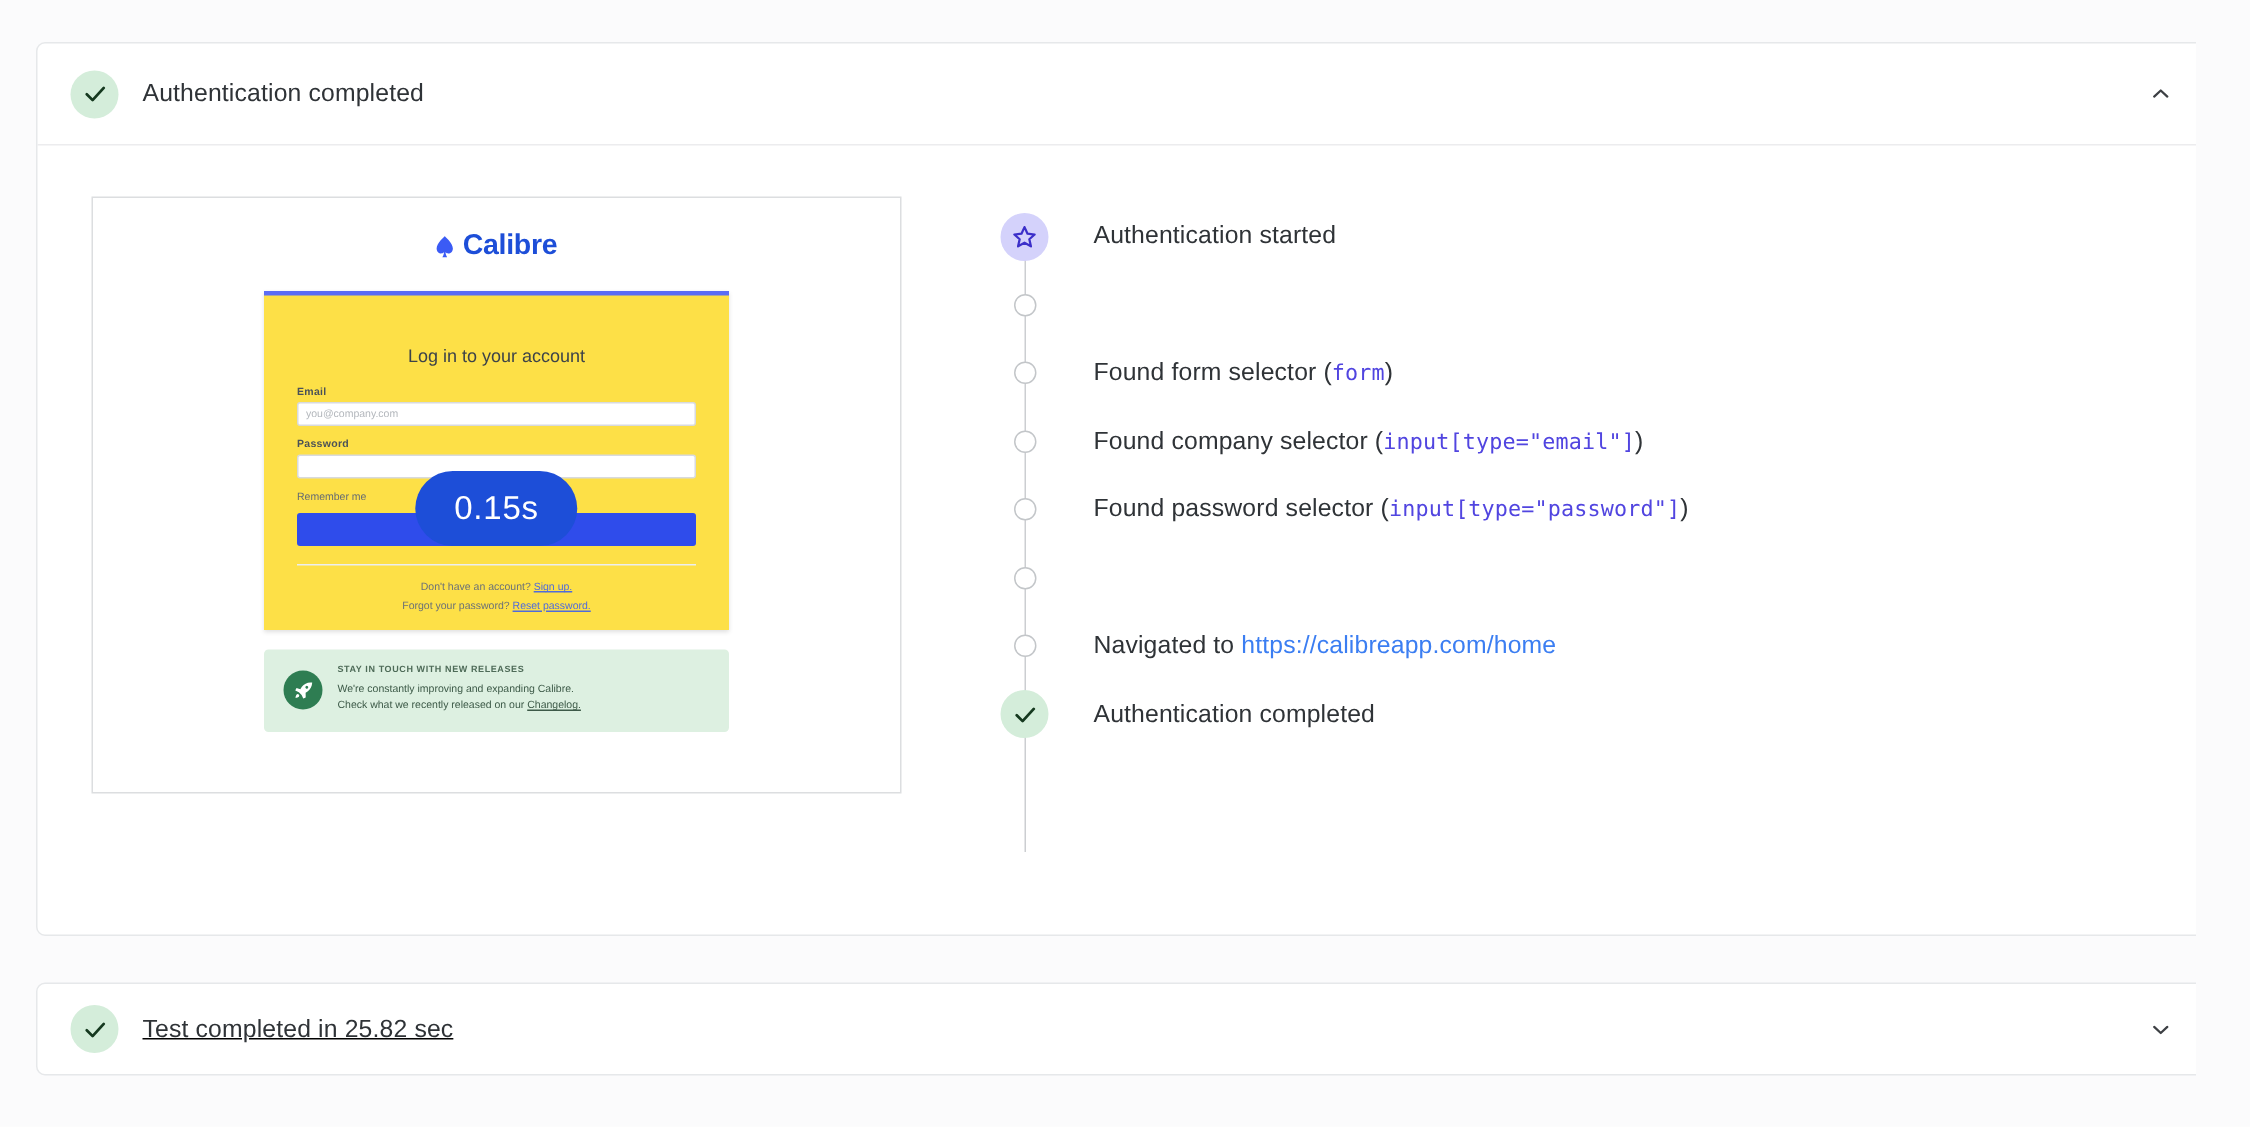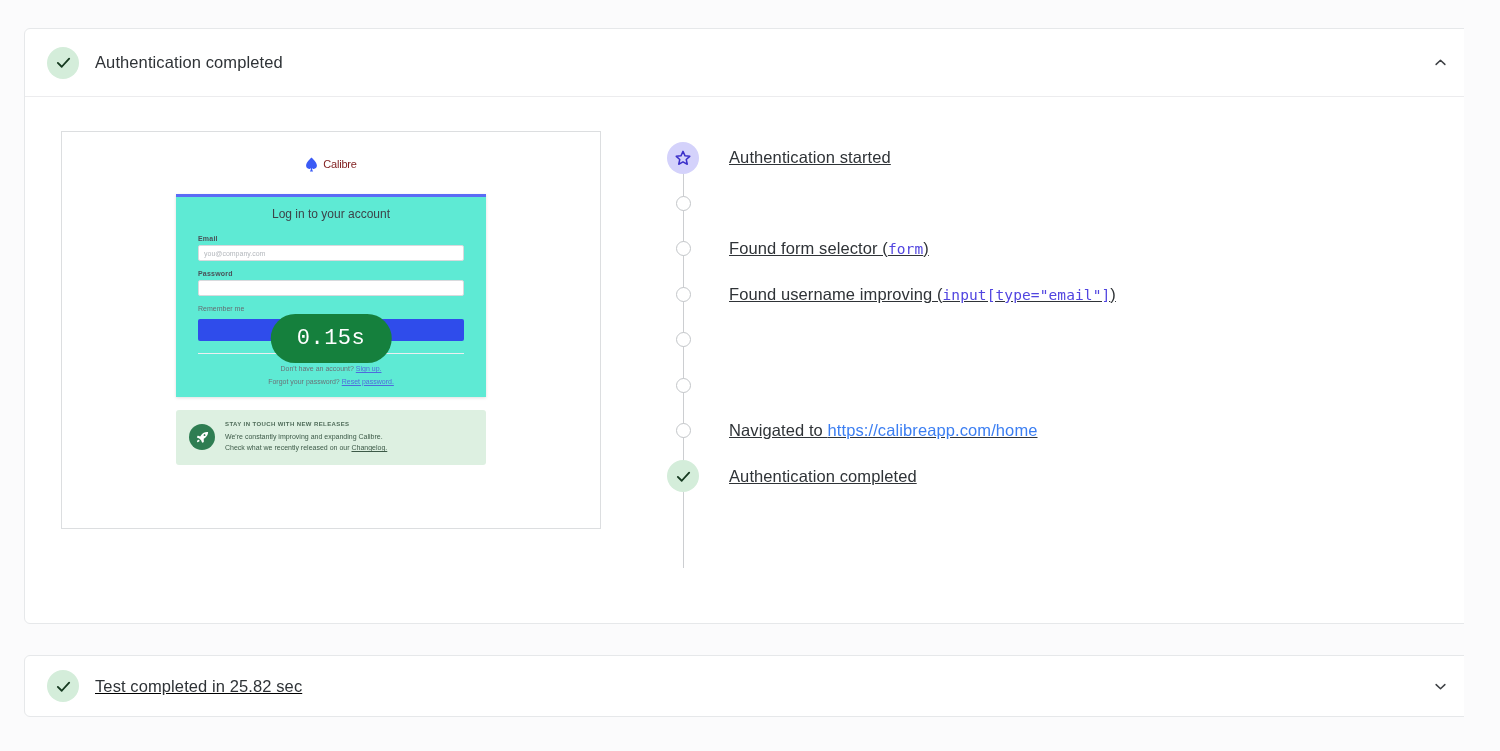--- a/index.html
+++ b/index.html
@@ -86,28 +86,28 @@
     top: 18px;
     width: 310px;
   }
   .cal-logo {
     display: flex; align-items: center; justify-content: center;
     gap: 5px;
     height: 28px;
   }
   .cal-spade { width: 13px; height: 15px; display:block; }
   .cal-word {
-    font-size: 11px; font-weight: normal; color: #7f1d1d; letter-spacing: -0.2px;
+    font-size: 19px; font-weight: bold; color: #1d4ed8; letter-spacing: -0.2px;
   }
   .login-card {
     margin-top: 16px;
-    background: #5eead4;
+    background: #fde047;
     border-top: 3px solid #5b6cf5;
     box-shadow: 0 1px 3px rgba(0,0,0,.13);
-    padding: 4px 22px 8px 22px;
+    padding: 27px 22px 8px 22px;
     position: relative;
   }
   .login-title {
     text-align: center; font-size: 12px; color: #3d4349; margin: 6px 0 14px;
   }
   .fld-label { font-size: 7px; font-weight: bold; color: #4a5158; margin-bottom: 3px; letter-spacing: .2px;}
   .fld-box {
     height: 16px; border: 1px solid #d8dadd; border-radius: 2px;
     background: #fff; margin-bottom: 9px;
     font-size: 7px; color: #b3b7bc; line-height: 15px; padding-left: 5px;
@@ -135,25 +135,25 @@
     display: flex; align-items: center; justify-content: center; flex: 0 0 auto;
   }
   .promo-kicker { font-size: 6px; font-weight: bold; color: #4e6b58; letter-spacing: .4px; margin-bottom: 4px; }
   .promo-line { font-size: 7px; color: #3d5a48; line-height: 1.65; }
   .promo-line a { color: #3d5a48; text-decoration: underline; }
 
   .timer-pill {
     position: absolute;
     left: 50%; top: 182px;
     transform: translateX(-50%);
-    background: #15803d;
+    background: #1d4ed8;
     color: #ffffff;
     border-radius: 26px;
     padding: 12px 26px;
-    font-family: Liberation Mono, monospace;
+    font-family: Liberation Sans, sans-serif;
     font-size: 22px;
     letter-spacing: .5px;
     z-index: 5;
   }
 
   
   .timeline {
     margin-left: 66px;
     padding-top: 4px;
     position: relative;
@@ -185,21 +185,20 @@
     left: 15.5px;
     width: 1.6px;
     background: #ccced1;
     z-index: 1;
   }
   .tl-text {
     font-size: 16.5px;
     color: #2f3337;
     letter-spacing: .1px;
     white-space: nowrap;
-    text-decoration: underline;
   }
   .tl-text a, .tl-text .lnk {
     color: #3b7ef2;
     text-decoration: none;
   }
   .tl-text code {
     font-family: "DejaVu Sans Mono", monospace;
     font-size: 14.5px;
     color: #5145e0;
   }
@@ -303,26 +302,27 @@
             <div class="tl-item">
               <div class="tl-marker">
                 <span class="dot-plain"></span>
               </div>
               <div class="tl-text"><span>Found form selector (</span><code>form</code><span>)</span></div>
             </div>
             <div class="tl-item">
               <div class="tl-marker">
                 <span class="dot-plain"></span>
               </div>
-              <div class="tl-text"><span>Found username improving (</span><code>input[type="email"]</code><span>)</span></div>
-            </div>
-            <div class="tl-item">
-              <div class="tl-marker">
-                <span class="dot-plain"></span>
-              </div>
+              <div class="tl-text"><span>Found company selector (</span><code>input[type="email"]</code><span>)</span></div>
+            </div>
+            <div class="tl-item">
+              <div class="tl-marker">
+                <span class="dot-plain"></span>
+              </div>
+              <div class="tl-text"><span>Found password selector (</span><code>input[type="password"]</code><span>)</span></div>
             </div>
             <div class="tl-item">
               <div class="tl-marker">
                 <span class="dot-plain"></span>
               </div>
             </div>
             <div class="tl-item">
               <div class="tl-marker">
                 <span class="dot-plain"></span>
               </div>

